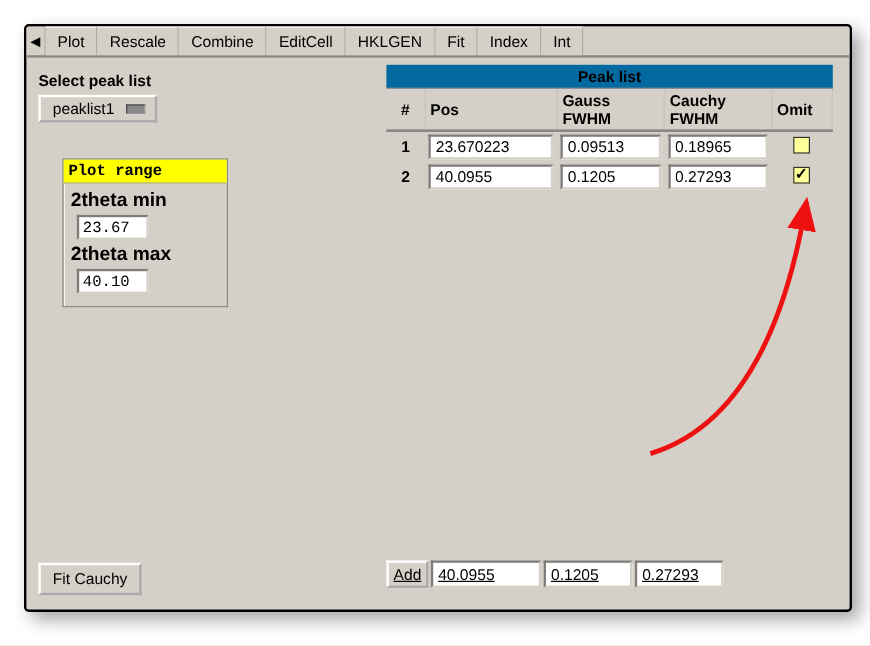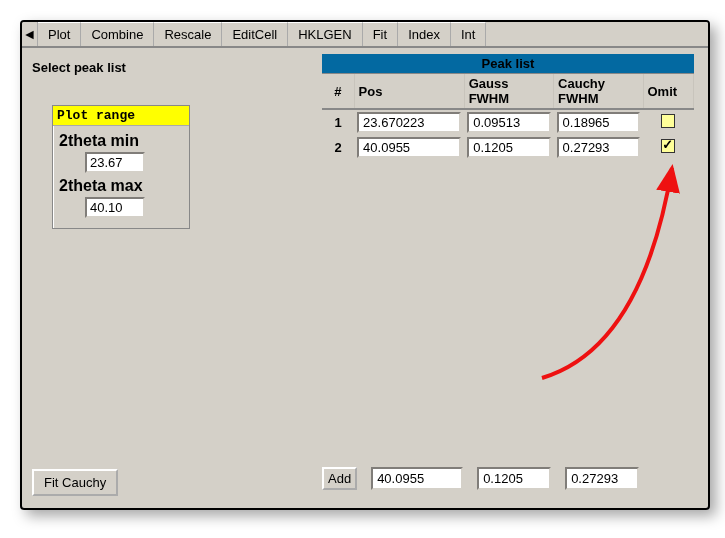--- a/index.html
+++ b/index.html
@@ -91,27 +91,27 @@
   .plot-range .hdr {
     background: #ffff00;
     font-weight: bold;
     padding: 2px 4px;
     margin: 0 -6px 6px -6px;
     border-bottom: 1px solid #aaa;
     font-family: Liberation Mono, monospace;
   }
   .field-label { font-weight: bold; margin-top: 4px; font-size: 16px; }
   input.text {
-    font-family: Liberation Sans, sans-serif;
+    font-family: Liberation Mono, monospace;
     font-size: 13px;
     background: #fff;
     border: 2px inset #d4d0c8;
     padding: 1px 3px;
     width: 60px;
-    margin-left: 26px;
+    margin-left: 5px;
     margin-top: 2px;
   }
   .fit-btn {
     position: absolute;
     bottom: 12px;
     left: 10px;
     padding: 4px 10px;
     background: #d4d0c8;
     border: 2px outset #fff;
     font-size: 13px;
@@ -169,22 +169,23 @@
     font-size: 13px;
     color: #000;
     font-weight: bold;
   }
   .add-row {
     position: absolute;
     bottom: 4px;
     left: 0;
     right: 0;
     display: flex;
-    gap: 14px;
+    gap: 2px;
     padding-left: 0px;
+    text-decoration: underline;
   }
   .add-btn {
     padding: 2px 4px;
     background: #d4d0c8;
     border: 2px outset #fff;
     font-size: 13px;
     cursor: default;
   }
   .add-row .cell-input { }
   
@@ -195,33 +196,37 @@
     pointer-events: none;
   }
 </style>
 </head>
 <body>
 
 <div class="window">
   <div class="tabbar">
     <div class="arrow">◄</div>
     <div class="tab">Plot</div>
+    <div class="tab">Rescale</div>
     <div class="tab">Combine</div>
-    <div class="tab">Rescale</div>
     <div class="tab">EditCell</div>
     <div class="tab">HKLGEN</div>
     <div class="tab">Fit</div>
     <div class="tab">Index</div>
     <div class="tab">Int</div>
   </div>
 
   <div class="content">
 
     <div class="left-col">
       <div class="lbl">Select peak list</div>
+      <div class="dropdown">
+        <span>peaklist1</span>
+        <span class="dd-bar"></span>
+      </div>
 
       <div class="plot-range">
         <div class="hdr">Plot range</div>
         <div class="field-label">2theta min</div>
         <input class="text" value="23.67" style="">
         <div class="field-label">2theta max</div>
         <input class="text" value="40.10" style="">
       </div>
     </div>
 

